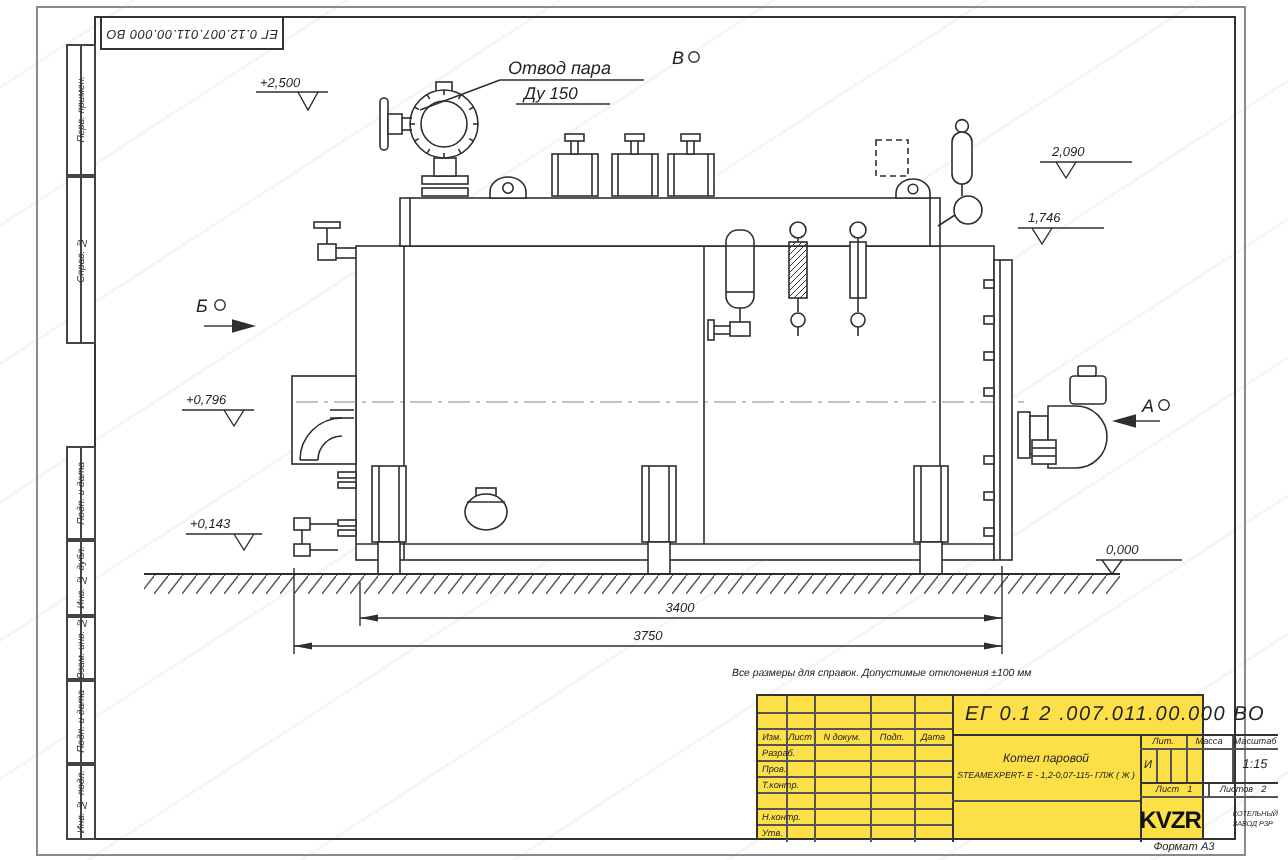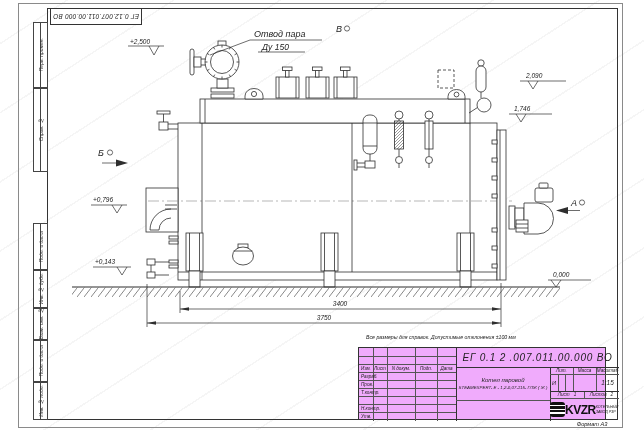--- a/index.html
+++ b/index.html
@@ -11,36 +11,36 @@
   .frame{position:absolute;left:47px;top:8px;width:571px;height:412px;border:1.6px solid #333;box-sizing:border-box;}
   .lbox{position:absolute;left:33px;width:15px;border:1px solid #444;box-sizing:border-box;
         display:flex;align-items:center;justify-content:center;background:#fff;}
   .lbox .split{position:absolute;left:6px;top:0;bottom:0;width:1px;background:#444;}
   .vtext{writing-mode:vertical-rl;transform:rotate(180deg);font-size:5px;font-style:italic;white-space:nowrap;color:#333;}
   .topnum{position:absolute;left:50px;top:8px;width:92px;height:17px;border:1.4px solid #333;box-sizing:border-box;
           display:flex;align-items:center;justify-content:center;background:#fff;}
   .topnum span{transform:rotate(180deg);font-size:6.4px;font-style:italic;white-space:nowrap;letter-spacing:.3px;}
   .note{position:absolute;left:366px;top:334px;width:140px;font-size:5.2px;font-style:italic;text-align:center;white-space:nowrap;}
   .fmt{position:absolute;left:566px;top:421px;width:52px;font-size:5.6px;font-style:italic;text-align:center;}
-  .tblock{position:absolute;left:358px;top:347px;width:248px;height:73px;border:1.5px solid #333;box-sizing:border-box;background:#f0abfc;}
+  .tblock{position:absolute;left:378px;top:347px;width:224px;height:73px;border:1.5px solid #333;box-sizing:border-box;background:#fde047;}
   .tl{position:absolute;background:#555;}
   .tl.k{background:#333;}
   .tc{position:absolute;font-size:4.6px;font-style:italic;display:flex;align-items:center;justify-content:center;
       white-space:nowrap;overflow:hidden;}
   .tc.left{justify-content:flex-start;padding-left:2px;box-sizing:border-box;}
   .docnum{position:absolute;left:97px;top:0;width:163px;height:19px;display:flex;align-items:center;justify-content:center;
           font-size:10px;font-style:italic;letter-spacing:.8px;white-space:nowrap;}
   .pname{position:absolute;left:97px;top:19px;width:94px;height:33px;display:flex;flex-direction:column;
          align-items:center;justify-content:center;gap:2px;text-align:center;}
   .pname .l1{font-size:6px;font-style:italic;}
   .pname .l2{font-size:4.4px;font-style:italic;white-space:nowrap;}
   .scale{font-size:6.4px;}
   .litv{font-size:5.6px;}
   .sheetcell{gap:4px;}
-  .logo{position:absolute;left:191px;top:50px;width:69px;height:23px;display:flex;align-items:center;justify-content:flex-start;gap:0;}
+  .logo{position:absolute;left:191px;top:50px;width:69px;height:23px;display:flex;align-items:center;justify-content:flex-end;gap:16px;}
   .logo .ic{width:15px;height:15px;border-radius:3px;
             background:linear-gradient(#111 0 18%,#fff 18% 26%,#111 26% 44%,#fff 44% 52%,#111 52% 70%,#fff 70% 78%,#111 78% 100%);}
   .logo .kv{font-weight:bold;font-size:12px;letter-spacing:-.5px;color:#111;}
   .logo .co{display:flex;flex-direction:column;font-size:3.6px;font-style:italic;line-height:1.25;color:#222;}
   svg text{stroke:none;fill:#222;}
   .lbl{font:italic 9px "Liberation Sans",sans-serif;}
   .lbl2{font:italic 8.5px "Liberation Sans",sans-serif;}
   .dim{font:italic 6.5px "Liberation Sans",sans-serif;}
 </style>
 </head>

